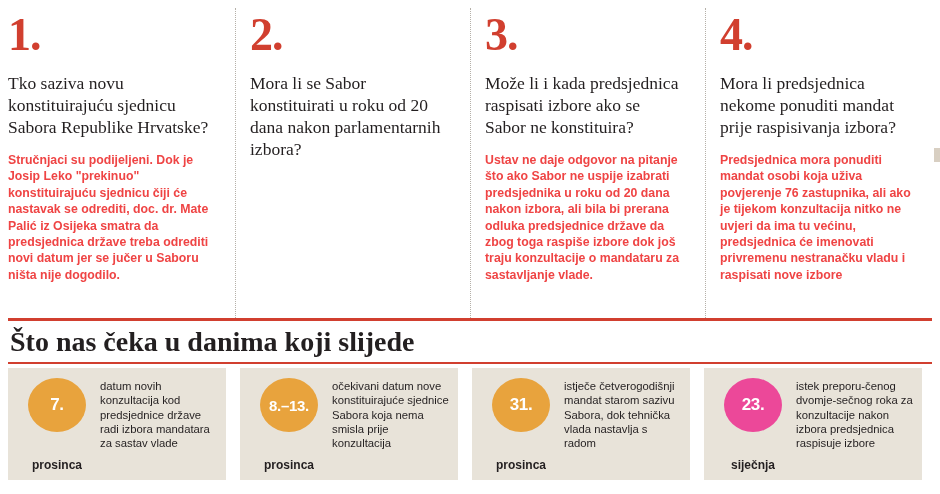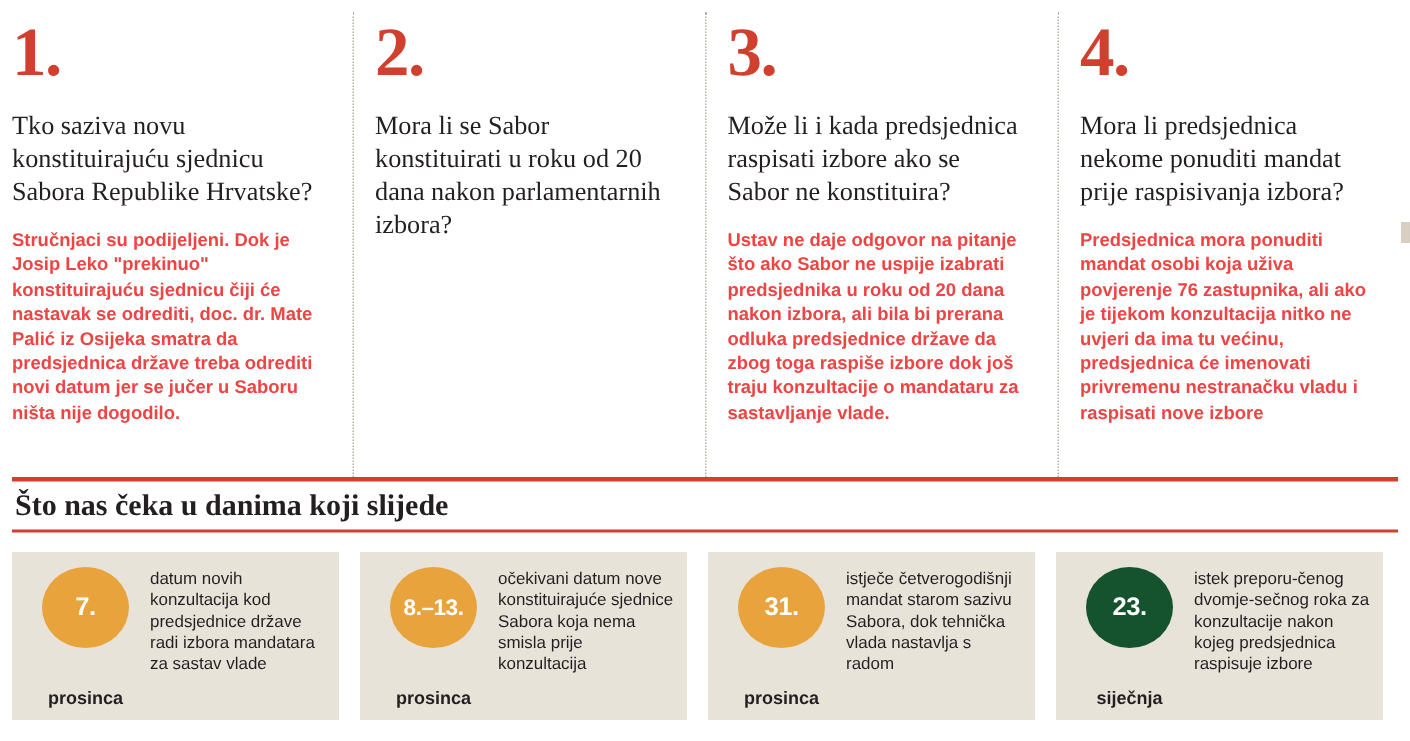--- a/index.html
+++ b/index.html
@@ -73,21 +73,21 @@
     top: 318px;
     height: 38px;
   }
   .section-head .rule-top {
     height: 3px;
     background: #d13f2f;
     width: 924px;
   }
   .section-title {
     font-family: "Liberation Serif", serif;
-    font-size: 20px;
+    font-size: 28px;
     font-weight: bold;
     color: #231f20;
     padding: 5px 0 4px 2px;
     margin: 0;
   }
   .section-head .rule-bottom {
     height: 2px;
     background: #d13f2f;
     width: 924px;
   }
@@ -123,21 +123,21 @@
     color: #ffffff;
     display: flex;
     align-items: center;
     justify-content: center;
     font-family: "Liberation Sans", sans-serif;
     font-weight: bold;
     font-size: 17px;
     letter-spacing: -0.3px;
   }
   .circle.red {
-    background: #14532d;
+    background: #ec4899;
   }
   .circle.small-text {
     font-size: 15px;
   }
   .card-month {
     margin-top: 26px;
     font-family: "Liberation Sans", sans-serif;
     font-weight: bold;
     font-size: 12px;
     color: #231f20;
@@ -227,18 +227,18 @@
         <div class="card-month">prosinca</div>
       </div>
       <div class="card-text">istječe četverogodišnji mandat starom sazivu Sabora, dok tehnička vlada nastavlja s radom</div>
     </div>
 
     <div class="card">
       <div class="card-left">
         <div class="circle red">23.</div>
         <div class="card-month">siječnja</div>
       </div>
-      <div class="card-text">istek preporu-čenog dvomje-sečnog roka za konzultacije nakon kojeg predsjednica raspisuje izbore</div>
+      <div class="card-text">istek preporu-čenog dvomje-sečnog roka za konzultacije nakon izbora predsjednica raspisuje izbore</div>
     </div>
 
   </div>
 
 </div>
 
 </body></html>

